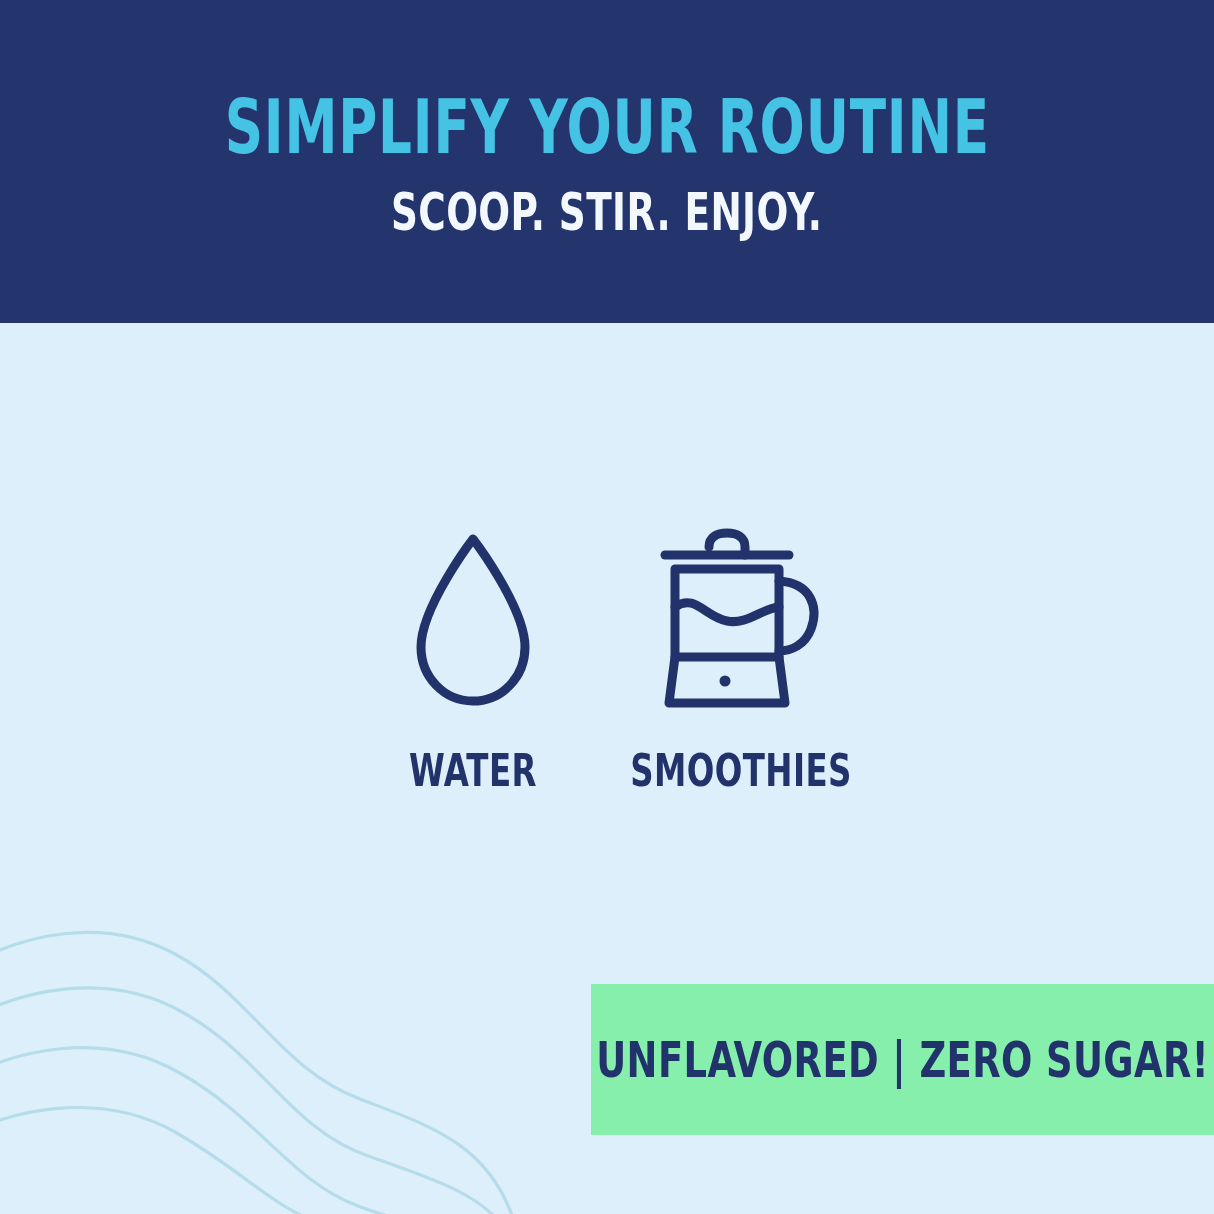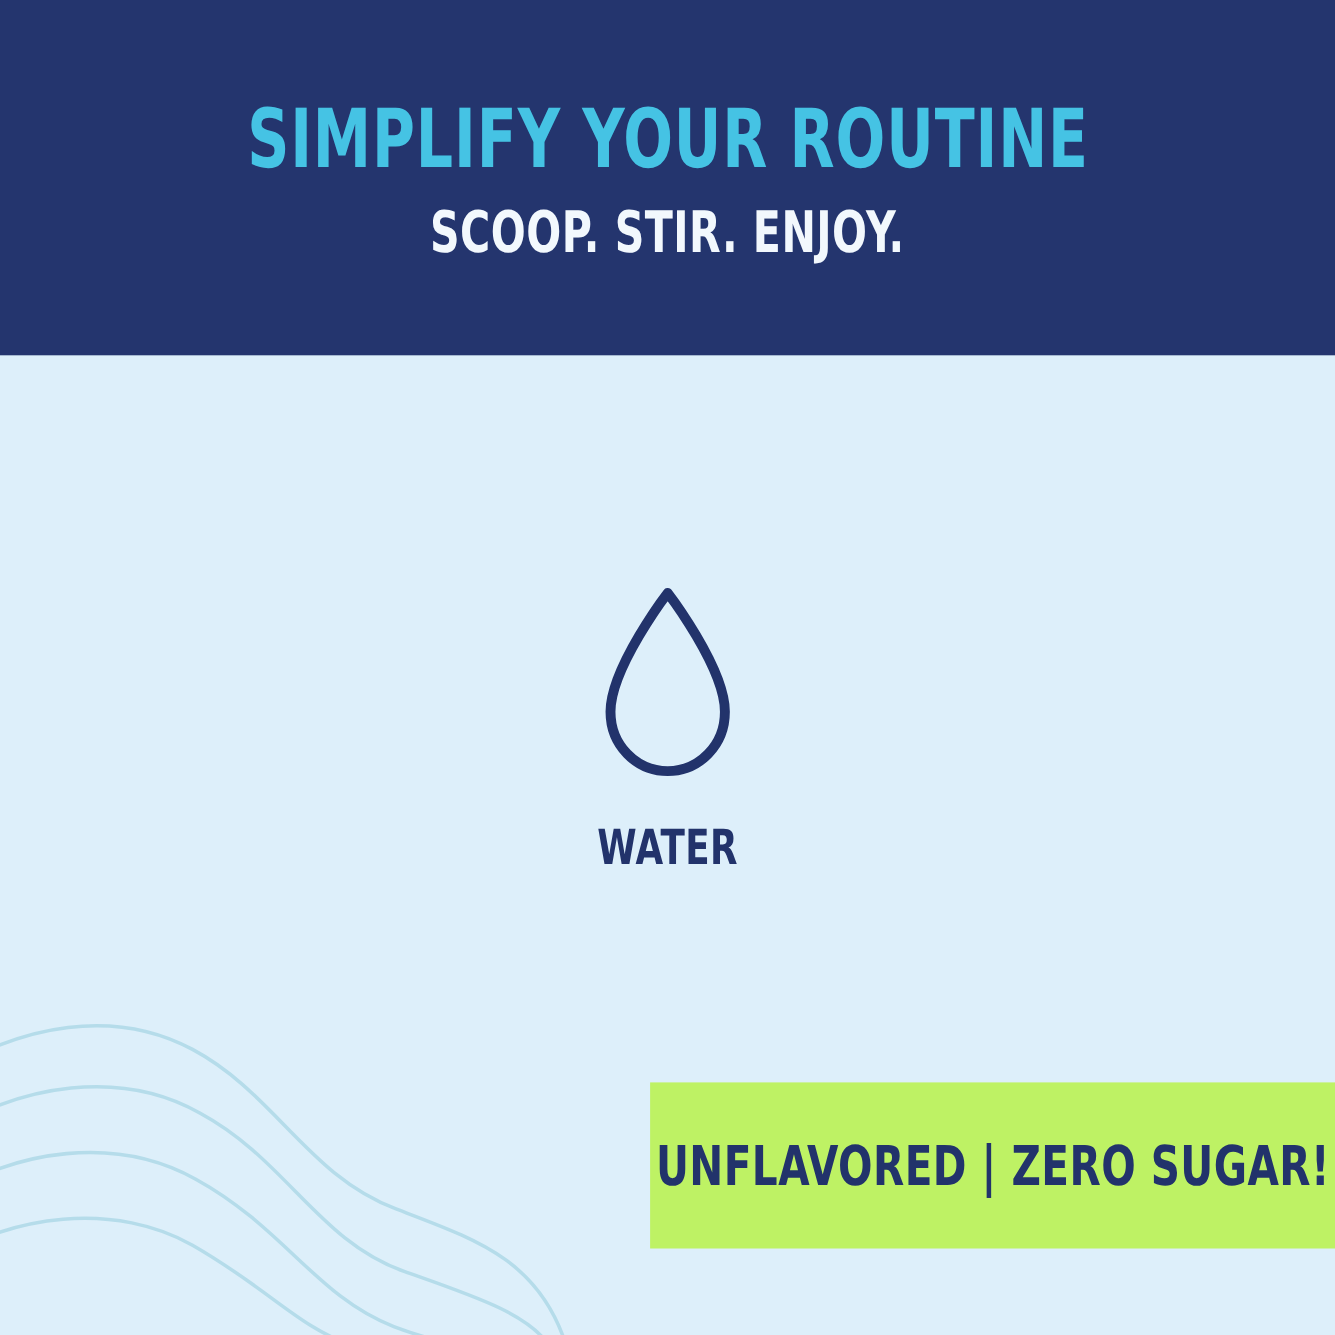--- a/index.html
+++ b/index.html
@@ -116,21 +116,21 @@
     white-space: nowrap;
   }
 
   
   .banner {
     position: absolute;
     left: 591px;
     top: 984px;
     width: 623px;
     height: 151px;
-    background: #bef264;
+    background: #86efac;
     display: flex;
     align-items: center;
     justify-content: center;
   }
 
   .banner-text {
     color: #22336b;
     font-family: "Liberation Sans Narrow", "DejaVu Sans Condensed", "Liberation Sans", sans-serif;
     font-weight: 700;
     font-size: 50px;
@@ -165,20 +165,43 @@
     <div class="icon-cell">
       <div class="icon-art">
         <svg width="120" height="190" viewBox="0 0 120 190">
           <path d="M60 14 C 60 14, 112 82, 112 122 C 112 152, 89 176, 60 176 C 31 176, 8 152, 8 122 C 8 82, 60 14, 60 14 Z" fill="none" stroke="#22336b" stroke-width="9" stroke-linejoin="round" stroke-linecap="round"></path>
         </svg>
       </div>
       <div class="icon-label">WATER</div>
     </div>
 
 
+    <div class="icon-cell">
+      <div class="icon-art">
+        <svg width="180" height="190" viewBox="0 0 180 190">
+          <g fill="none" stroke="#22336b" stroke-width="9" stroke-linecap="round" stroke-linejoin="round">
+
+            <path d="M58 22 C 58 12, 66 8, 76 8 C 86 8, 94 12, 94 22 L 94 30"></path>
+
+            <path d="M14 30 L 138 30"></path>
+
+            <path d="M24 44 L 128 44 L 128 132 L 24 132 Z"></path>
+
+            <path d="M24 82 C 44 68, 54 92, 76 96 C 96 100, 110 84, 128 82"></path>
+
+            <path d="M128 56 C 160 58, 168 82, 160 104 C 154 120, 140 126, 128 126"></path>
+
+            <path d="M24 132 L 18 178 L 134 178 L 128 132"></path>
+
+            <circle cx="74" cy="156" r="5.5" fill="#22336b" stroke="none"></circle>
+          </g>
+        </svg>
+      </div>
+      <div class="icon-label">SMOOTHIES</div>
+    </div>
 
 
   </div>
 
   <div class="banner">
     <div class="banner-text">UNFLAVORED | ZERO SUGAR!</div>
   </div>
 
 </div>
 

